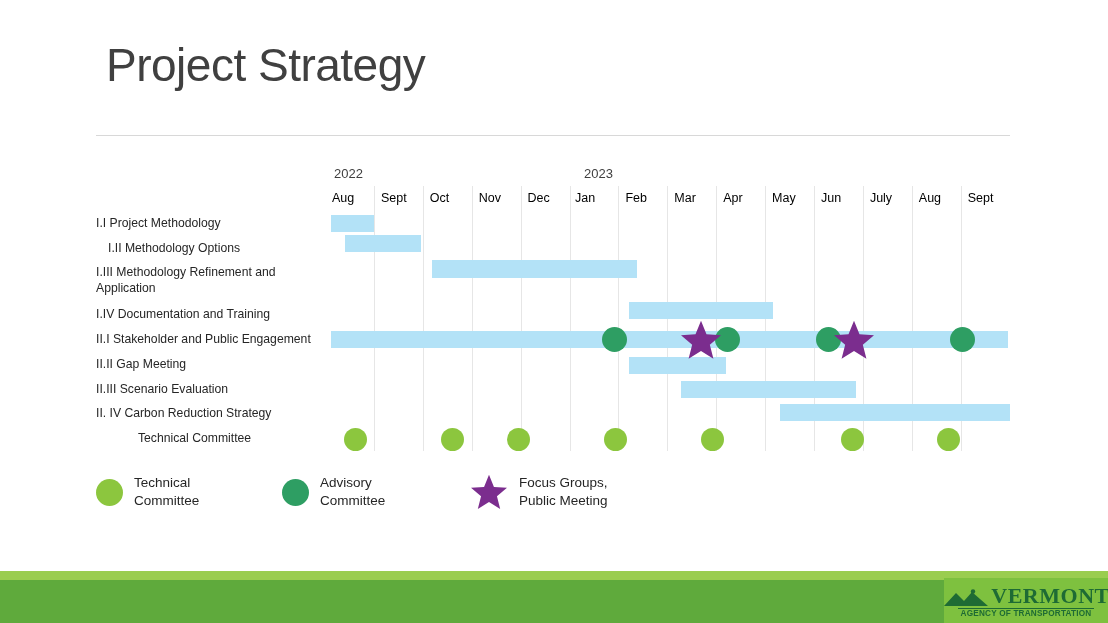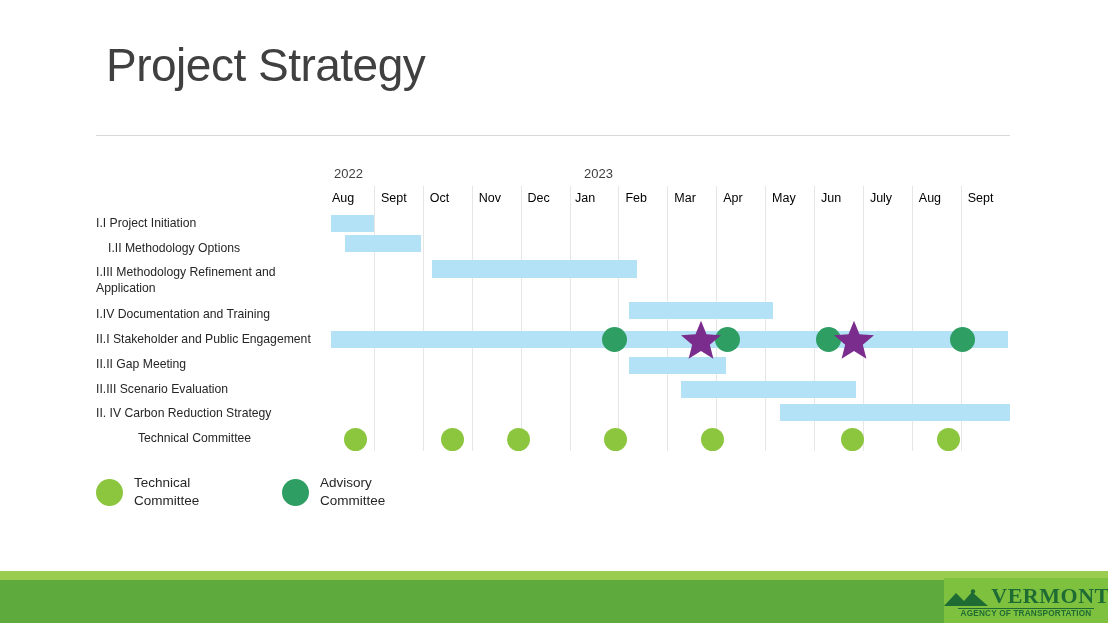--- a/index.html
+++ b/index.html
@@ -227,21 +227,21 @@
       <div class="gridline" style="left: 618.4px;"></div>
       <div class="gridline" style="left: 667.3px;"></div>
       <div class="gridline" style="left: 716.2px;"></div>
       <div class="gridline" style="left: 765.1px;"></div>
       <div class="gridline" style="left: 814px;"></div>
       <div class="gridline" style="left: 862.9px;"></div>
       <div class="gridline" style="left: 911.8px;"></div>
       <div class="gridline" style="left: 960.7px;"></div>
     </div>
   <div id="row-labels">
-      <div class="row-label" style="top: 216px;">I.I Project Initiation</div>
+      <div class="row-label" style="top: 216px;">I.I Project Methodology</div>
       <div class="row-label" style="top: 241px; margin-left: 12px;">I.II Methodology Options</div>
       <div class="row-label" style="top: 265px;">I.III Methodology Refinement and Application</div>
       <div class="row-label" style="top: 307px;">I.IV Documentation and Training</div>
       <div class="row-label" style="top: 332px;">II.I Stakeholder and Public Engagement</div>
       <div class="row-label" style="top: 357px;">II.II Gap Meeting</div>
       <div class="row-label" style="top: 382px;">II.III Scenario Evaluation</div>
       <div class="row-label" style="top: 406px;">II. IV Carbon Reduction Strategy</div>
       <div class="row-label indent" style="top: 431px;">Technical Committee</div>
     </div>
   <div id="bars">
@@ -283,20 +283,29 @@
     <div class="legend-item" style="left: 0px; top: 0px;">
       <span class="legend-swatch-dot" style="background: rgb(140, 198, 62);"></span>
       <span class="legend-text">Technical
 Committee</span>
     </div>
     <div class="legend-item" style="left: 186px; top: 0px;">
       <span class="legend-swatch-dot" style="background: rgb(46, 158, 99);"></span>
       <span class="legend-text">Advisory
 Committee</span>
     </div>
+    <div class="legend-item" style="left: 374px; top: 0px;">
+      <span class="legend-swatch-star" style="color: rgb(123, 45, 142);">
+        <svg viewBox="0 0 50 48" xmlns="http://www.w3.org/2000/svg">
+          <path d="M25 1 L31.6 17.2 L49 18.3 L35.6 29.6 L39.9 46.6 L25 37.2 L10.1 46.6 L14.4 29.6 L1 18.3 L18.4 17.2 Z" fill="currentColor"></path>
+        </svg>
+      </span>
+      <span class="legend-text">Focus Groups,
+Public Meeting</span>
+    </div>
   </div>
 
 <div id="footer-light"></div>
 <div id="footer-dark"></div>
 <div id="logo">
   <div id="logo-top">
     <span id="logo-mountain">
       <svg viewBox="0 0 48 18" xmlns="http://www.w3.org/2000/svg">
         <path d="M2 17 L14 4 L22 12 L30 3 L46 17 Z" fill="currentColor"></path>
         <circle cx="31" cy="2.5" r="2.2" fill="currentColor"></circle>

